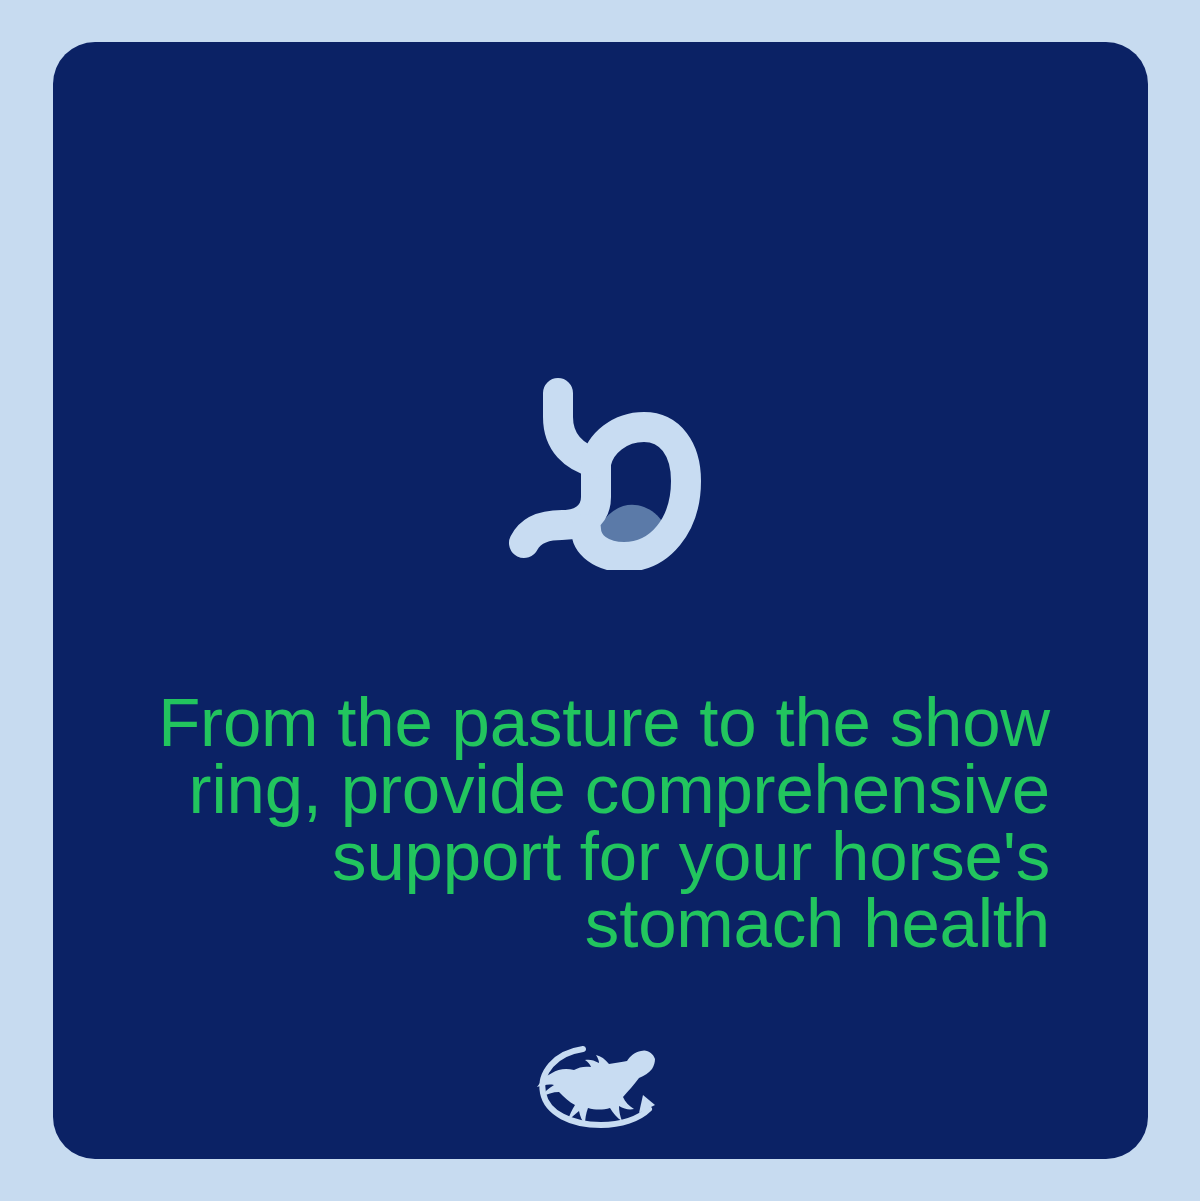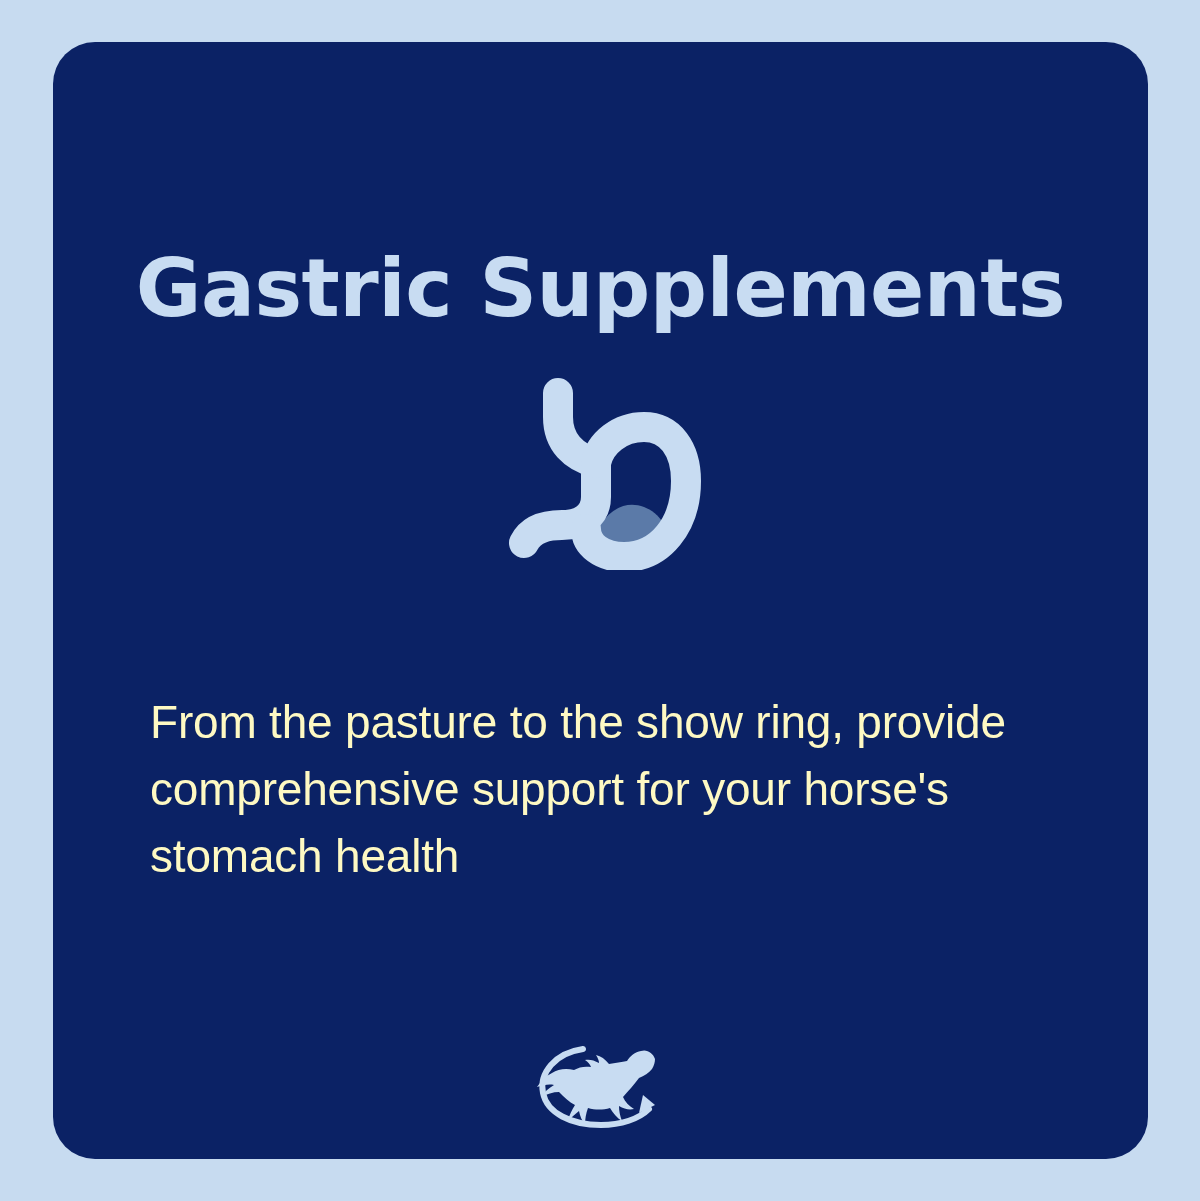--- a/index.html
+++ b/index.html
@@ -59,25 +59,25 @@
   }
   .icon-wrap svg {
     display: block;
   }
 
   .tagline {
     position: absolute;
     left: 97px;
     top: 647px;
     width: 900px;
-    text-align: left;
-    color: #fef9c3;
+    text-align: right;
+    color: #22c55e;
     font-family: "Liberation Sans", sans-serif;
     font-weight: normal;
-    font-size: 46px;
+    font-size: 69px;
     line-height: 67px;
     letter-spacing: -0.2px;
   }
 
   .logo-wrap {
     position: absolute;
     left: 0;
     top: 985px;
     width: 1095px;
     height: 120px;
@@ -89,21 +89,20 @@
     display: block;
   }
 </style>
 </head>
 <body>
 
 <div class="stage">
 
   <div class="card">
 
-    <div class="title">Gastric Supplements</div>
 
     <div class="icon-wrap">
       <svg width="210" height="205" viewBox="0 0 210 205" aria-hidden="true">
 
         <path d="M 104 160
                  C 116 142, 132 136, 148 142
                  C 158 146, 164 152, 168 160
                  C 168 178, 152 192, 130 192
                  C 112 192, 100 180, 98 172
                  Z" fill="#5b7aa8"></path>

